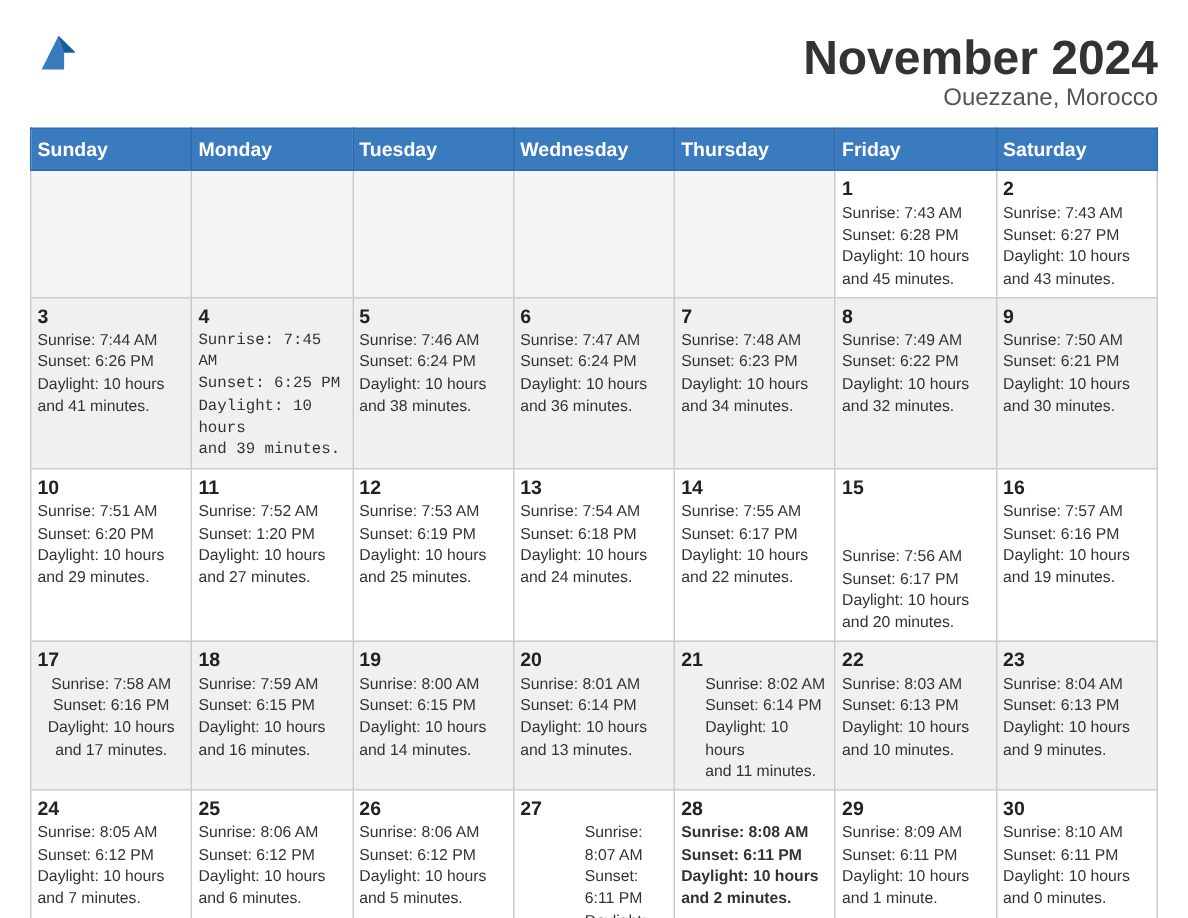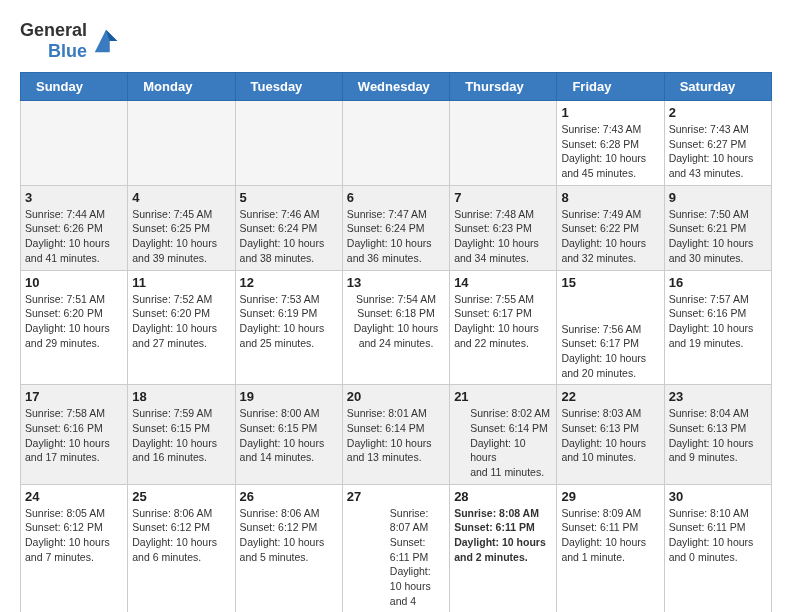--- a/index.html
+++ b/index.html
@@ -48,21 +48,21 @@
       color: #555;
     }
     .calendar {
       width: 100%;
       border-collapse: collapse;
       font-size: 11px;
     }
     .calendar th {
       background-color: #3a7abf;
       color: white;
-      padding: 6px 15px;
+      padding: 6px 4px;
       text-align: left;
       font-size: 13px;
       font-weight: bold;
       border: 1px solid #2a6aaf;
     }
     .calendar td {
       border: 1px solid #ccc;
       vertical-align: top;
       padding: 4px;
       width: calc(100%/7);
@@ -87,29 +87,29 @@
       font-size: 10.5px;
       line-height: 1.4;
     }
   </style>
 </head>
 <body>
 
 <div class="header-area">
   <div class="logo">
     <div style="display:flex;align-items:center;">
-      <div style="display:flex;flex-direction:column;align-items:flex-end;">
-        <span class="logo-text-general">General</span>
-        <span class="logo-text-blue">Blue</span>
-      </div>
       <svg class="logo-icon" viewBox="0 0 40 40" xmlns="http://www.w3.org/2000/svg">
         <polygon points="5,35 20,5 35,20 25,20 25,35" fill="#3a7abf"></polygon>
         <polygon points="20,5 35,20 25,20" fill="#1a5a9f"></polygon>
       </svg>
     </div>
+  </div>
+  <div class="title-area">
+    <div class="month-title">November 2024</div>
+    <div class="location-title">Ouezzane, Morocco</div>
   </div>
 </div>
 
 <table class="calendar">
   <thead>
     <tr>
     <th>Sunday</th>
         <th>Monday</th>
         <th>Tuesday</th>
         <th>Wednesday</th>
@@ -143,21 +143,21 @@
       <tr>
         <td class="shaded">
           <span class="day-number">3</span>
           <div class="day-info" style="white-space: pre-line;">Sunrise: 7:44 AM
 Sunset: 6:26 PM
 Daylight: 10 hours
 and 41 minutes.</div>
         </td>
         <td class="shaded">
           <span class="day-number">4</span>
-          <div class="day-info" style="white-space: pre-line;">Sunrise: 7:45 AM
+          <div class="day-info" style="white-space: pre-line; font-family: Liberation Mono, monospace;">Sunrise: 7:45 AM
 Sunset: 6:25 PM
 Daylight: 10 hours
 and 39 minutes.</div>
         </td>
         <td class="shaded">
           <span class="day-number">5</span>
           <div class="day-info" style="white-space: pre-line;">Sunrise: 7:46 AM
 Sunset: 6:24 PM
 Daylight: 10 hours
 and 38 minutes.</div>
@@ -195,34 +195,34 @@
         <td>
           <span class="day-number">10</span>
           <div class="day-info" style="white-space: pre-line;">Sunrise: 7:51 AM
 Sunset: 6:20 PM
 Daylight: 10 hours
 and 29 minutes.</div>
         </td>
         <td>
           <span class="day-number">11</span>
           <div class="day-info" style="white-space: pre-line;">Sunrise: 7:52 AM
-Sunset: 6:20 PM
+Sunset: 1:20 PM
 Daylight: 10 hours
 and 27 minutes.</div>
         </td>
         <td>
           <span class="day-number">12</span>
           <div class="day-info" style="white-space: pre-line;">Sunrise: 7:53 AM
 Sunset: 6:19 PM
 Daylight: 10 hours
 and 25 minutes.</div>
         </td>
         <td>
           <span class="day-number">13</span>
-          <div class="day-info" style="white-space: pre-line; text-align: center;">Sunrise: 7:54 AM
+          <div class="day-info" style="white-space: pre-line;">Sunrise: 7:54 AM
 Sunset: 6:18 PM
 Daylight: 10 hours
 and 24 minutes.</div>
         </td>
         <td>
           <span class="day-number">14</span>
           <div class="day-info" style="white-space: pre-line;">Sunrise: 7:55 AM
 Sunset: 6:17 PM
 Daylight: 10 hours
 and 22 minutes.</div>
@@ -238,21 +238,21 @@
           <span class="day-number">16</span>
           <div class="day-info" style="white-space: pre-line;">Sunrise: 7:57 AM
 Sunset: 6:16 PM
 Daylight: 10 hours
 and 19 minutes.</div>
         </td>
       </tr>
       <tr>
         <td class="shaded">
           <span class="day-number">17</span>
-          <div class="day-info" style="white-space: pre-line;">Sunrise: 7:58 AM
+          <div class="day-info" style="white-space: pre-line; text-align: center;">Sunrise: 7:58 AM
 Sunset: 6:16 PM
 Daylight: 10 hours
 and 17 minutes.</div>
         </td>
         <td class="shaded">
           <span class="day-number">18</span>
           <div class="day-info" style="white-space: pre-line;">Sunrise: 7:59 AM
 Sunset: 6:15 PM
 Daylight: 10 hours
 and 16 minutes.</div>

